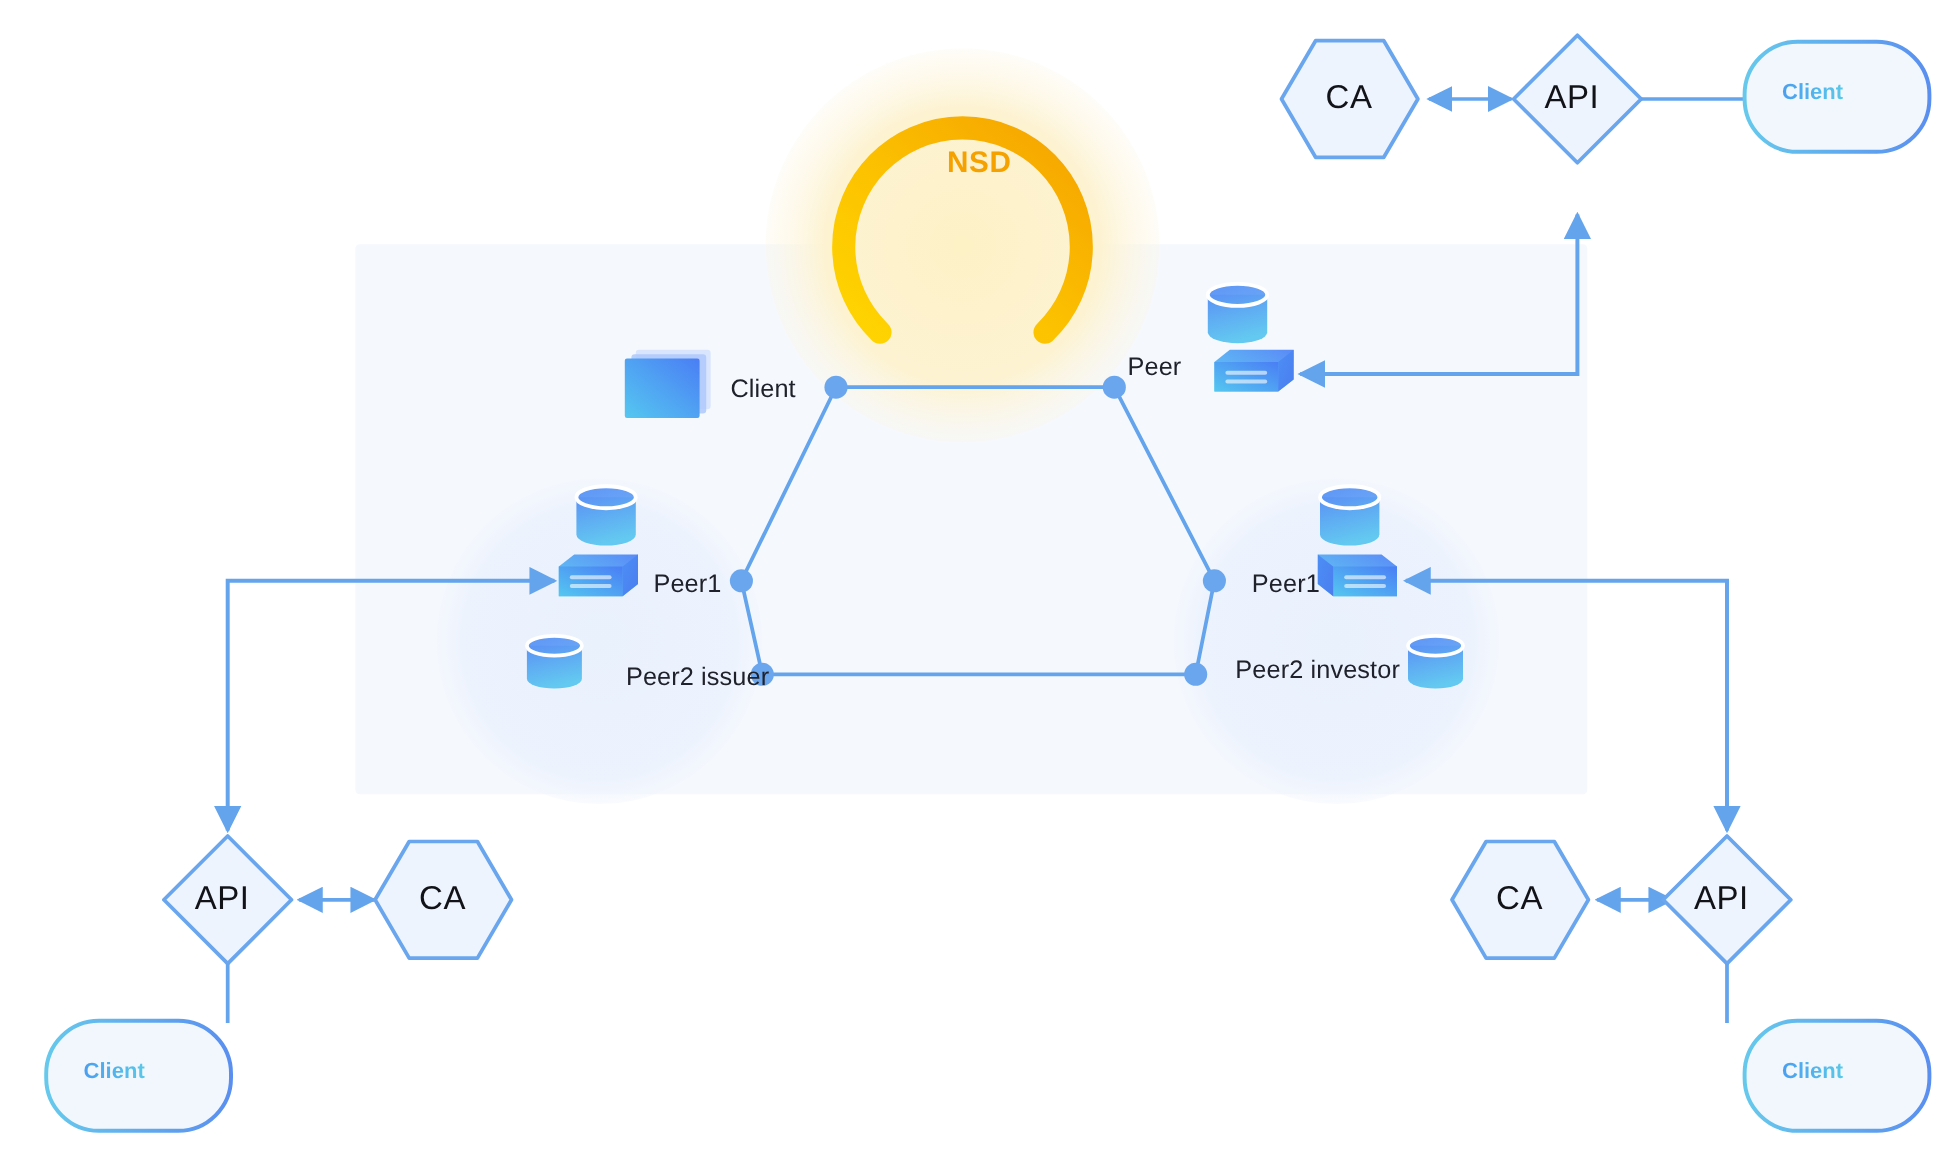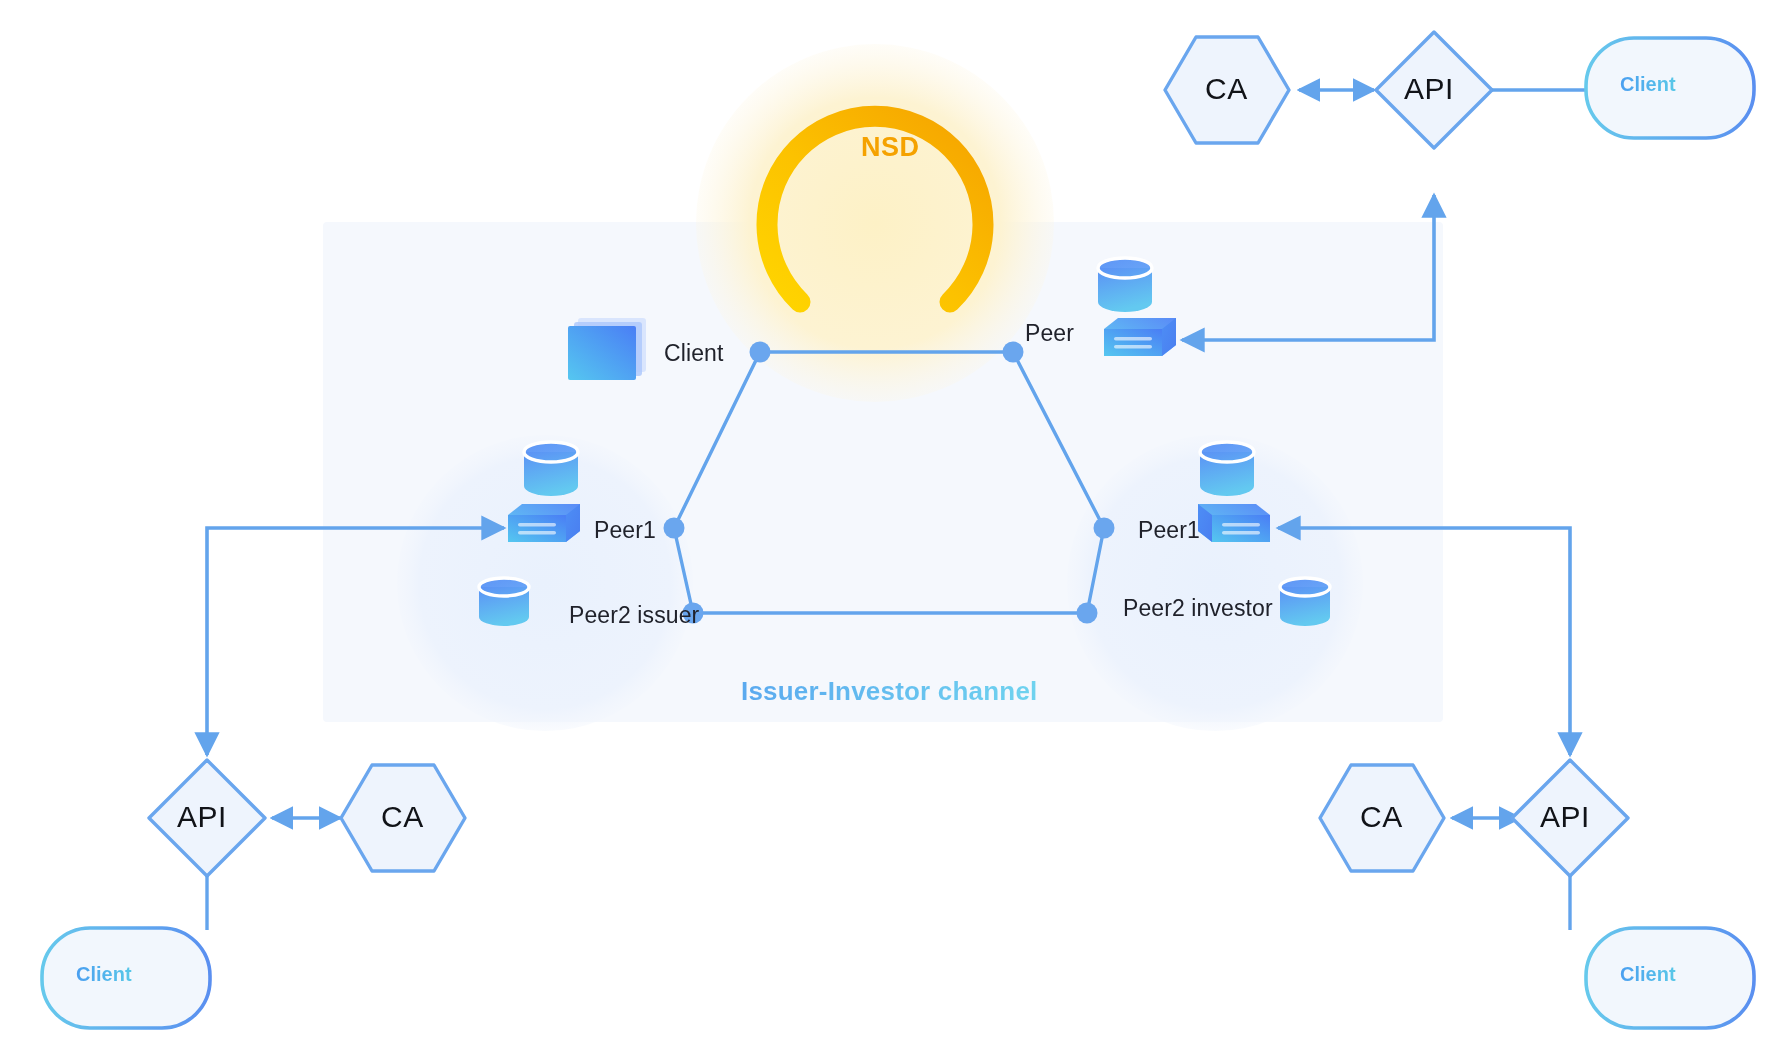--- a/index.html
+++ b/index.html
@@ -276,21 +276,20 @@
 
   <div class="nsd-lbl" style="left:861px; top:132px;">NSD</div>
 
   <div class="lbl" style="left:664px; top:340px;">Client</div>
   <div class="lbl" style="left:1025px; top:320px;">Peer</div>
   <div class="lbl" style="left:594px; top:517px;">Peer1</div>
   <div class="lbl" style="left:543px; top:602px;margin-left:26px;">Peer2 issuer</div>
   <div class="lbl" style="left:1138px; top:517px;">Peer1</div>
   <div class="lbl" style="left:1123px; top:595px;">Peer2 investor</div>
 
-  <div class="channel-lbl" style="left:741px; top:676px;">Issuer-Investor channel</div>
 
   <div class="shape-lbl node-lbl-dark" style="left:1205px; top:72px;">CA</div>
   <div class="shape-lbl node-lbl-dark" style="left:1404px; top:72px;">API</div>
   <div class="shape-lbl client-lbl" style="left:1620px; top:73px;">Client</div>
 
   <div class="shape-lbl node-lbl-dark" style="left:177px; top:800px;">API</div>
   <div class="shape-lbl node-lbl-dark" style="left:381px; top:800px;">CA</div>
   <div class="shape-lbl client-lbl" style="left:76px; top:963px;">Client</div>
 
   <div class="shape-lbl node-lbl-dark" style="left:1360px; top:800px;">CA</div>

